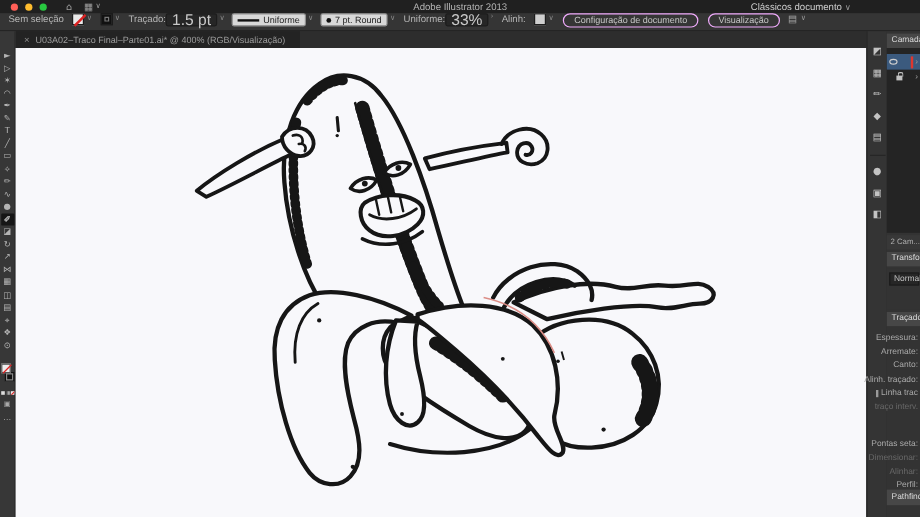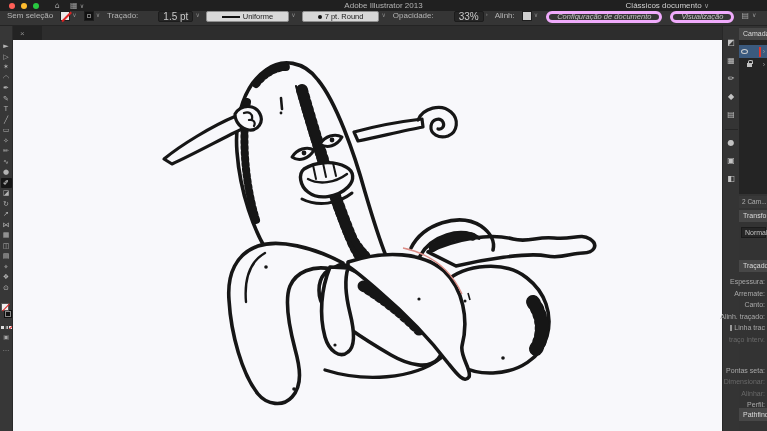--- a/index.html
+++ b/index.html
@@ -26,29 +26,29 @@
                 color:#b5b5b5; }
   #controlbar > * { flex:0 0 auto; }
   .cb-label { margin-left:7px; }
   .swatch { width:10px; height:10px; border:1px solid #1d1d1d; background:#e9e9e9; margin-left:7px;
             position:relative; display:inline-block;}
   .swatch.none::after { content:""; position:absolute; left:-1px; top:4px; width:13px; height:1.5px;
             background:#d22; transform:rotate(-45deg);}
   .swatch.strokeblk { background:#111; box-shadow:inset 0 0 0 2px #111, inset 0 0 0 3px #777; }
   .mini-chev { color:#8b8b8b; font-size:6px; margin-left:2px; }
   .field-dark { background:#262626; border:1px solid #1c1c1c; border-radius:2px; height:11px;
-                line-height:10px; padding:0 4px; margin-left:20px; color:#c9c9c9; font-size:10px;}
+                line-height:10px; padding:0 4px; margin-left:0; color:#c9c9c9; font-size:13px;}
   .field-light { background:#d8d8d8; border:1px solid #8f8f8f; border-radius:2px; height:11px;
-                line-height:10px; padding:0 15px; margin-left:6px; color:#1c1c1c; font-size:7.5px;
+                line-height:10px; padding:0 4px; margin-left:6px; color:#1c1c1c; font-size:7.5px;
                 display:flex; align-items:center; gap:3px;}
   .uline { display:inline-block; width:18px; height:2px; background:#111; }
   .bdot { display:inline-block; width:4px; height:4px; border-radius:50%; background:#111; }
-  .cb-btn { border:3px solid #f0abfc; border-radius:8px; height:12px; line-height:10px;
+  .cb-btn { border:1px solid #f0abfc; border-radius:8px; height:12px; line-height:10px;
             padding:0 8px; margin-left:8px; color:#c6c6c6; font-size:7.5px; background:transparent;
-            display:inline-flex; align-items:center;font-style:italic;}
+            display:inline-flex; align-items:center;}
   .cb-caret { color:#9a9a9a; font-size:6px; margin-left:3px;}
 
   
   #tabbar { position:absolute; left:0; top:26px; width:767px; height:14px; background:#2d2d2d; }
   #doc-tab { position:absolute; left:13px; top:0; height:14px; background:#232323;
              display:flex; align-items:center; padding:0 12px 0 7px; }
   #doc-tab .x { color:#8a8a8a; font-size:8px; margin-right:5px;}
   #doc-tab .t { color:#9d9d9d; font-size:7.5px; white-space:nowrap;}
 
   
@@ -141,35 +141,36 @@
   <span class="field-light">
     <span class="uline"></span>
     <span>Uniforme</span>
   </span>
   <span class="mini-chev">∨</span>
   <span class="field-light">
     <span class="bdot"></span>
     <span>7 pt. Round</span>
   </span>
   <span class="mini-chev">∨</span>
-  <span class="cb-label">Opacidade:</span>
+  <span class="cb-label">Uniforme:</span>
   <span class="field-dark">33%</span>
   <span class="mini-chev">›</span>
   <span class="cb-label">Alinh:</span>
   <span class="swatch" style="background:#cfcfcf;"></span>
   <span class="mini-chev">∨</span>
   <span class="cb-btn">Configuração de documento</span>
   <span class="cb-btn">Visualização</span>
   <span class="cb-label" style="font-family:'DejaVu Sans',sans-serif;font-size:8px;color:#a6a6a6;">▤</span>
   <span class="cb-caret">∨</span>
 </div>
 
 <div id="tabbar">
   <div id="doc-tab">
     <span class="x">×</span>
+    <span class="t">U03A02–Traco Final–Parte01.ai* @ 400% (RGB/Visualização)</span>
   </div>
 </div>
 
 <div id="toolbar">
   <div id="tools">
     <span class="tool">►</span>
     <span class="tool">▷</span>
     <span class="tool">✶</span>
     <span class="tool">◠</span>
     <span class="tool">✒</span>

